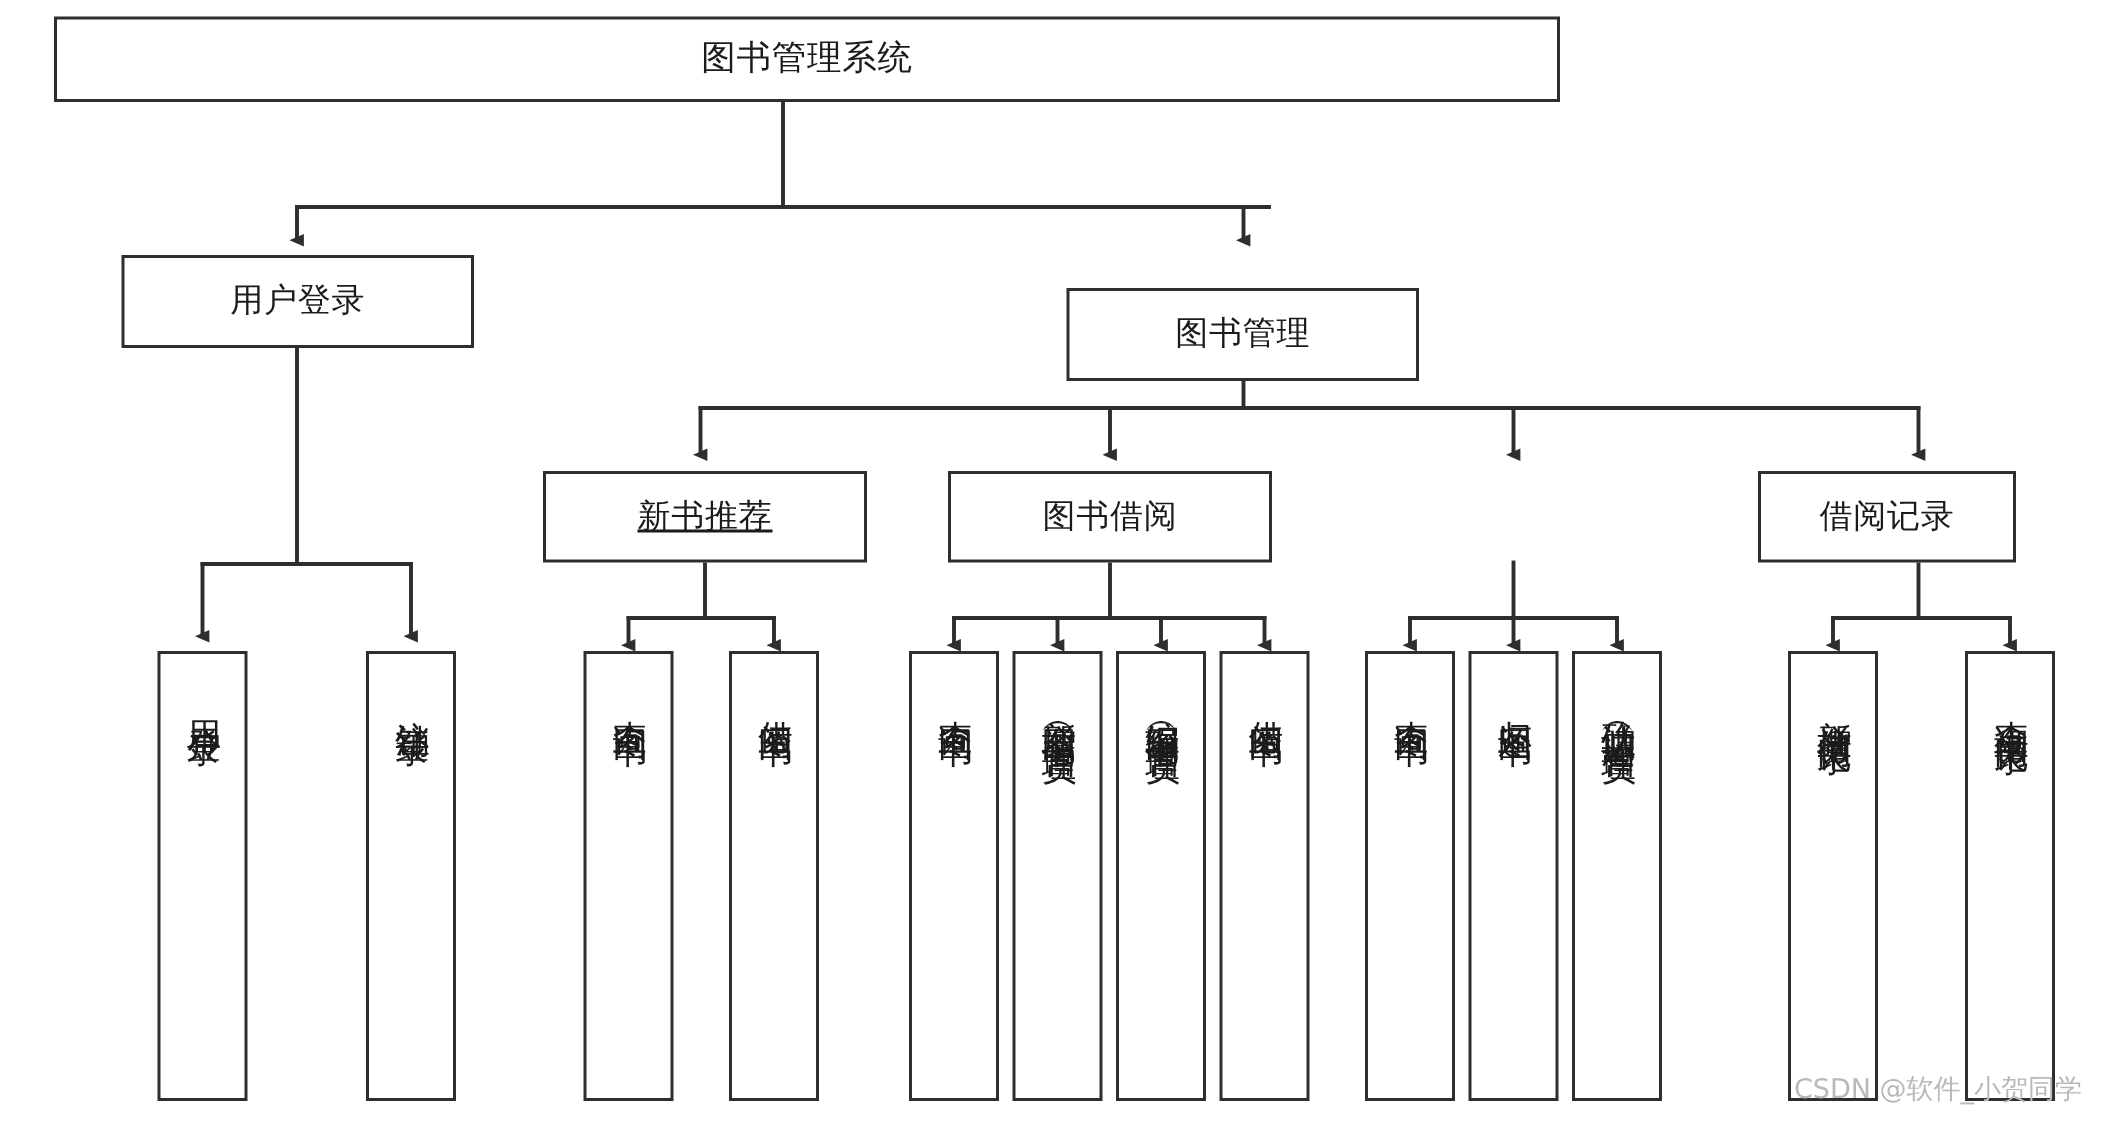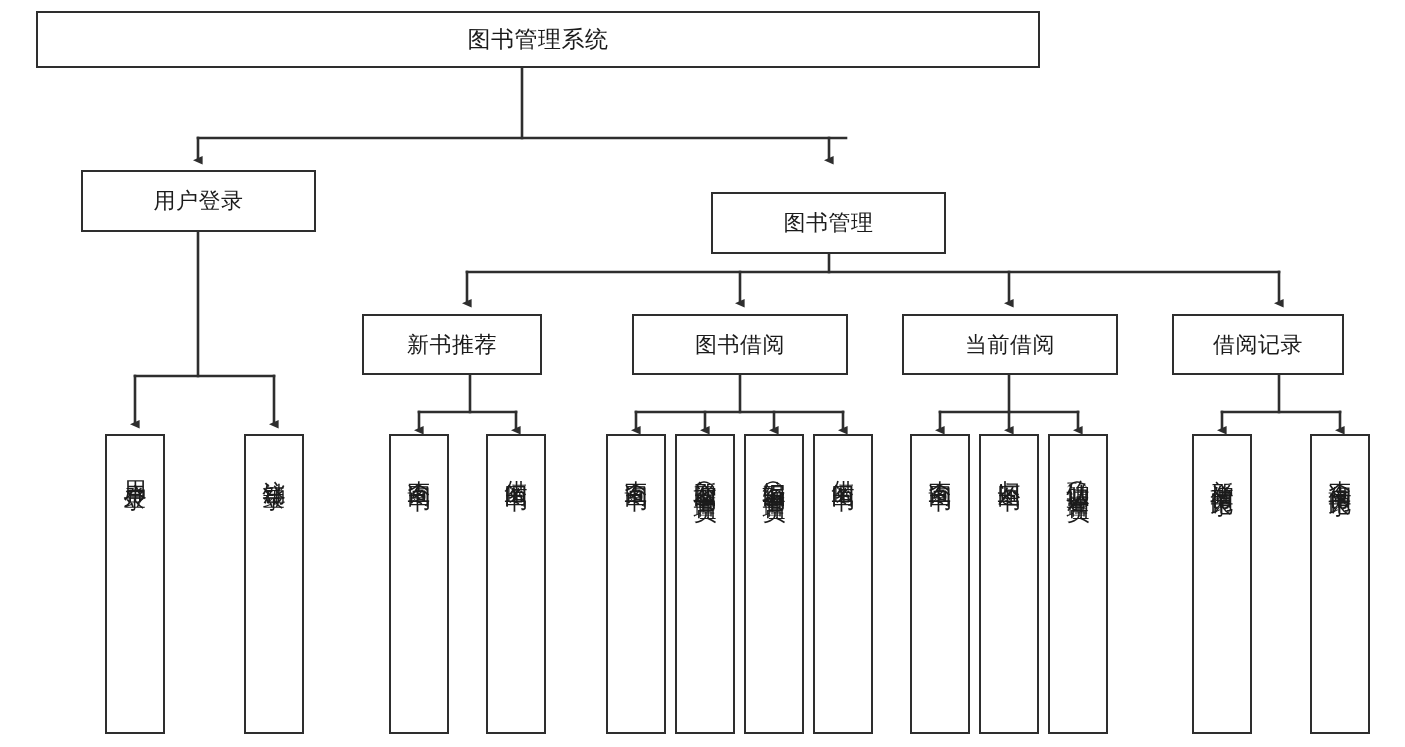--- a/index.html
+++ b/index.html
@@ -129,28 +129,25 @@
     <span class="lbl">图书管理系统</span>
   </div>
 
   <div class="node h" style="left:81px; top:170px; width:235px; height:62px;">
     <span class="lbl">用户登录</span>
   </div>
   <div class="node h" style="left:711px; top:170px; width:235px; height:62px;margin-top:22px;">
     <span class="lbl">图书管理</span>
   </div>
 
-  <div class="node h" style="left:362px; top:314px; width:180px; height:61px;">
+  <div class="node h" style="left:362px; top:314px; width:216px; height:61px;text-decoration:underline;">
     <span class="lbl">新书推荐</span>
   </div>
   <div class="node h" style="left:632px; top:314px; width:216px; height:61px;justify-content:center;">
     <span class="lbl">图书借阅</span>
-  </div>
-  <div class="node h" style="left:902px; top:314px; width:216px; height:61px;">
-    <span class="lbl">当前借阅</span>
   </div>
   <div class="node h" style="left:1172px; top:314px; width:172px; height:61px;">
     <span class="lbl">借阅记录</span>
   </div>
 
   <div class="node v" style="left:105px; top:434px; width:60px; height:300px;">
     <span class="lbl">用户登录</span>
   </div>
   <div class="node v" style="left:244px; top:434px; width:60px; height:300px;">
     <span class="lbl">注销登录</span>
@@ -186,14 +183,15 @@
     <span class="lbl">确认归还（管理员）</span>
   </div>
 
   <div class="node v" style="left:1192px; top:434px; width:60px; height:300px;">
     <span class="lbl">新增借阅记录</span>
   </div>
   <div class="node v" style="left:1310px; top:434px; width:60px; height:300px;">
     <span class="lbl">查询借阅记录</span>
   </div>
 
+  <div class="watermark">CSDN @软件_小贺同学</div>
 
 </div>
 
 </body></html>

